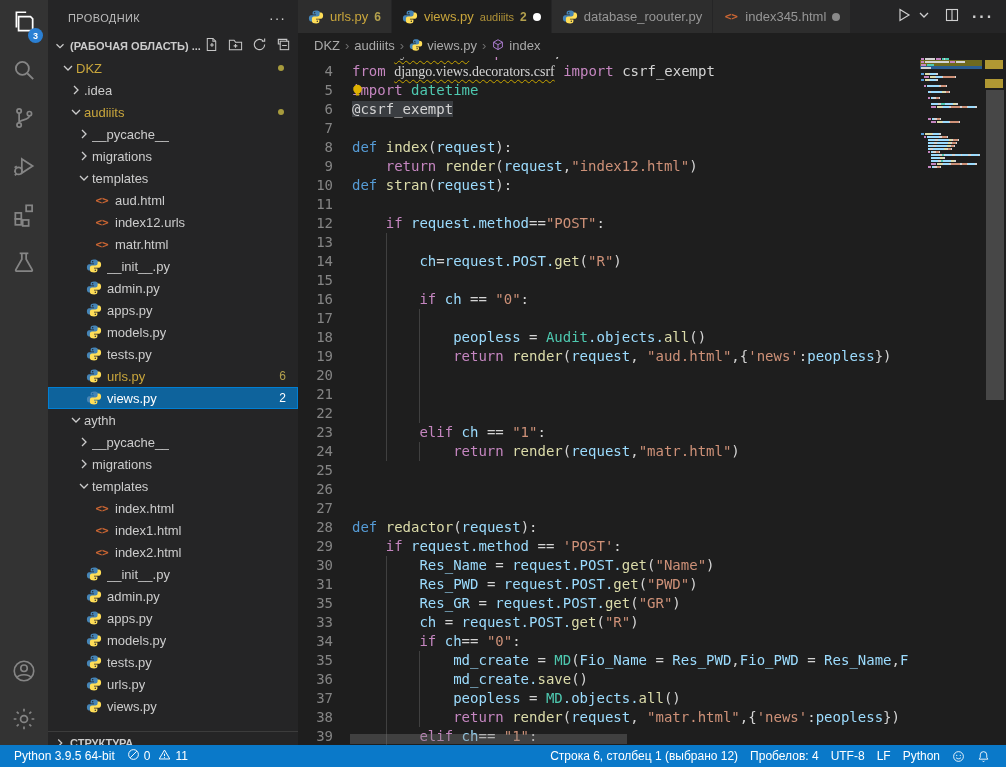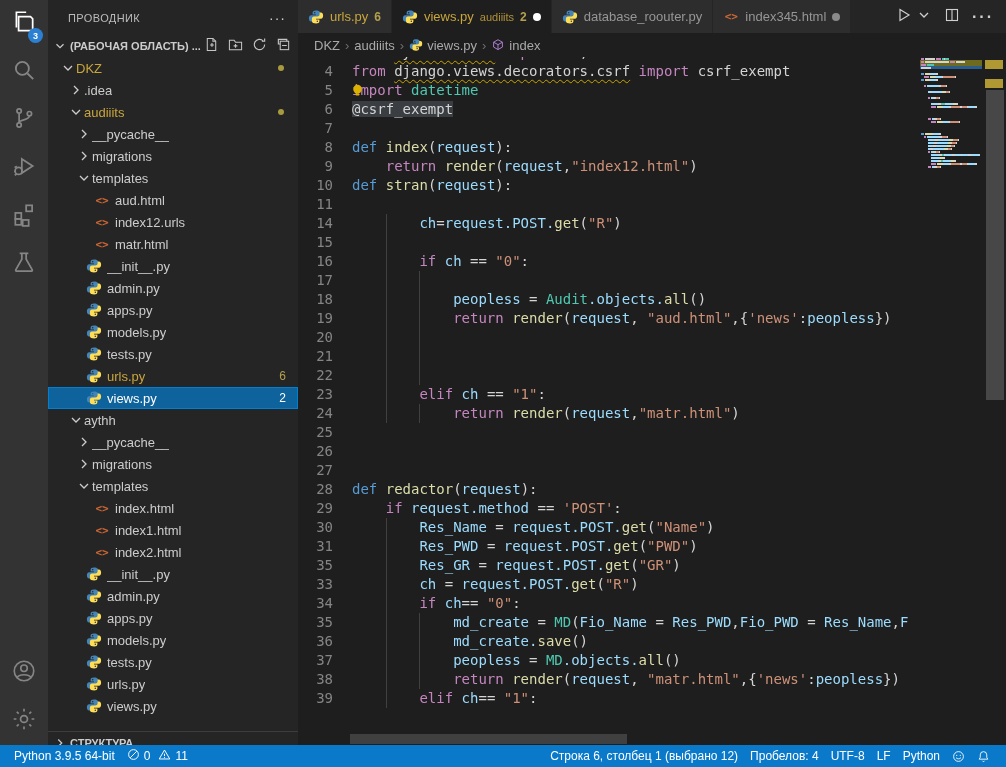--- a/index.html
+++ b/index.html
@@ -56,21 +56,21 @@
   .bc-item svg { width:14px; height:14px; }
   
   #code-clip { position:absolute; top:57px; left:0; right:86px; bottom:0; overflow:hidden; }
   #code-inner { margin-top:-14px; font-family:"DejaVu Sans Mono", monospace; font-size:14px; line-height:19px; }
   .cline { display:flex; height:19px; }
   .cline .lnum { width:35px; flex:none; text-align:right; color:#858585; user-select:none; }
   .cline .ccontent { position:relative; padding-left:19px; white-space:pre; flex:1; }
   .guide { position:absolute; top:0; bottom:0; width:1px; background:#404040; }
   .tk-k{color:#C586C0} .tk-d{color:#569CD6} .tk-f{color:#DCDCAA} .tk-v{color:#9CDCFE}
   .tk-s{color:#CE9178} .tk-c{color:#4EC9B0} .tk-p{color:#D4D4D4}
-  .tk-w{color:#D4D4D4; text-decoration:underline wavy #c7a500 1px; text-underline-offset:3px;}
+  .tk-w{color:#D4D4D4; text-decoration:underline wavy #c7a500 1px; text-underline-offset:3px;font-family:Liberation Serif, serif;}
   .tk-sel{ background:#3a3d41; }
   .bulb { position:absolute; left:17px; top:2px; width:15px; height:15px; z-index:2; }
   #hscroll { position:absolute; left:52px; bottom:1px; width:277px; height:10px; background:rgba(121,121,121,.38); }
   
   #minimap { position:absolute; top:57px; right:24px; width:62px; bottom:0; overflow:hidden; cursor:pointer; }
   .mrow { height:3px; display:flex; align-items:center; padding-left:1px; }
   .mseg { height:2px; flex:none; }
   #ruler { position:absolute; top:33px; right:0; width:24px; bottom:0; }
   .rmark { position:absolute; left:3px; right:3px; }
   #vthumb { position:absolute; right:2px; width:18px; background:rgba(121,121,121,.45); }
@@ -569,20 +569,28 @@
             <span class="lnum">9</span>
             <span class="ccontent"><span class="tk-p">    </span><span class="tk-k">return</span><span class="tk-p"> </span><span class="tk-f">render</span><span class="tk-p">(</span><span class="tk-v">request</span><span class="tk-p">,</span><span class="tk-s">"index12.html"</span><span class="tk-p">)</span></span>
           </div>
           <div class="cline">
             <span class="lnum">10</span>
             <span class="ccontent"><span class="tk-d">def</span><span class="tk-p"> </span><span class="tk-f">stran</span><span class="tk-p">(</span><span class="tk-v">request</span><span class="tk-p">):</span></span>
           </div>
           <div class="cline">
             <span class="lnum">11</span>
             <span class="ccontent"></span>
+          </div>
+          <div class="cline">
+            <span class="lnum">12</span>
+            <span class="ccontent"><span class="tk-p">    </span><span class="tk-k">if</span><span class="tk-p"> </span><span class="tk-v">request.method</span><span class="tk-p">==</span><span class="tk-s">"POST"</span><span class="tk-p">:</span></span>
+          </div>
+          <div class="cline">
+            <span class="lnum">13</span>
+            <span class="ccontent"><span class="guide" style="left: calc(4ch + 19px);"></span></span>
           </div>
           <div class="cline">
             <span class="lnum">14</span>
             <span class="ccontent"><span class="guide" style="left: calc(4ch + 19px);"></span><span class="tk-p">        </span><span class="tk-v">ch</span><span class="tk-p">=</span><span class="tk-v">request.POST.</span><span class="tk-f">get</span><span class="tk-p">(</span><span class="tk-s">"R"</span><span class="tk-p">)</span></span>
           </div>
           <div class="cline">
             <span class="lnum">15</span>
             <span class="ccontent"><span class="guide" style="left: calc(4ch + 19px);"></span></span>
           </div>
           <div class="cline">

